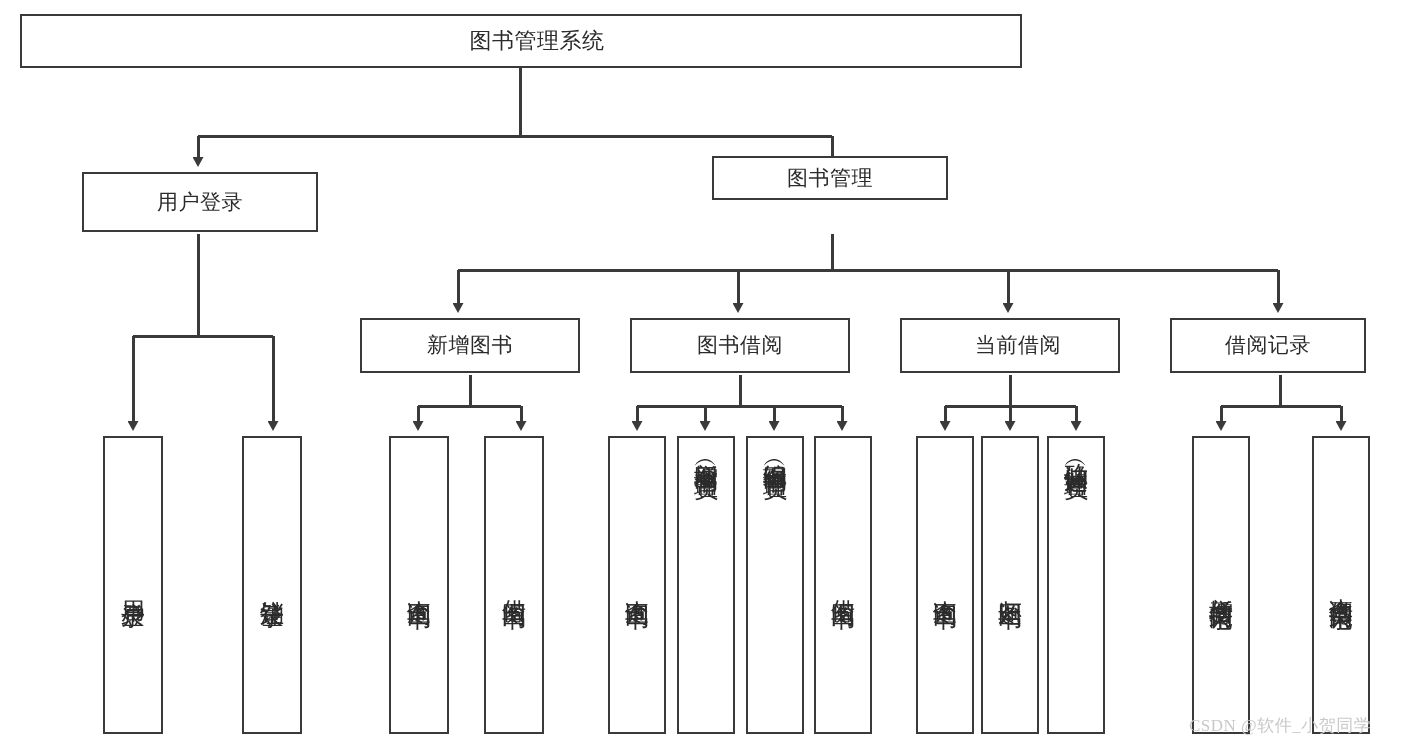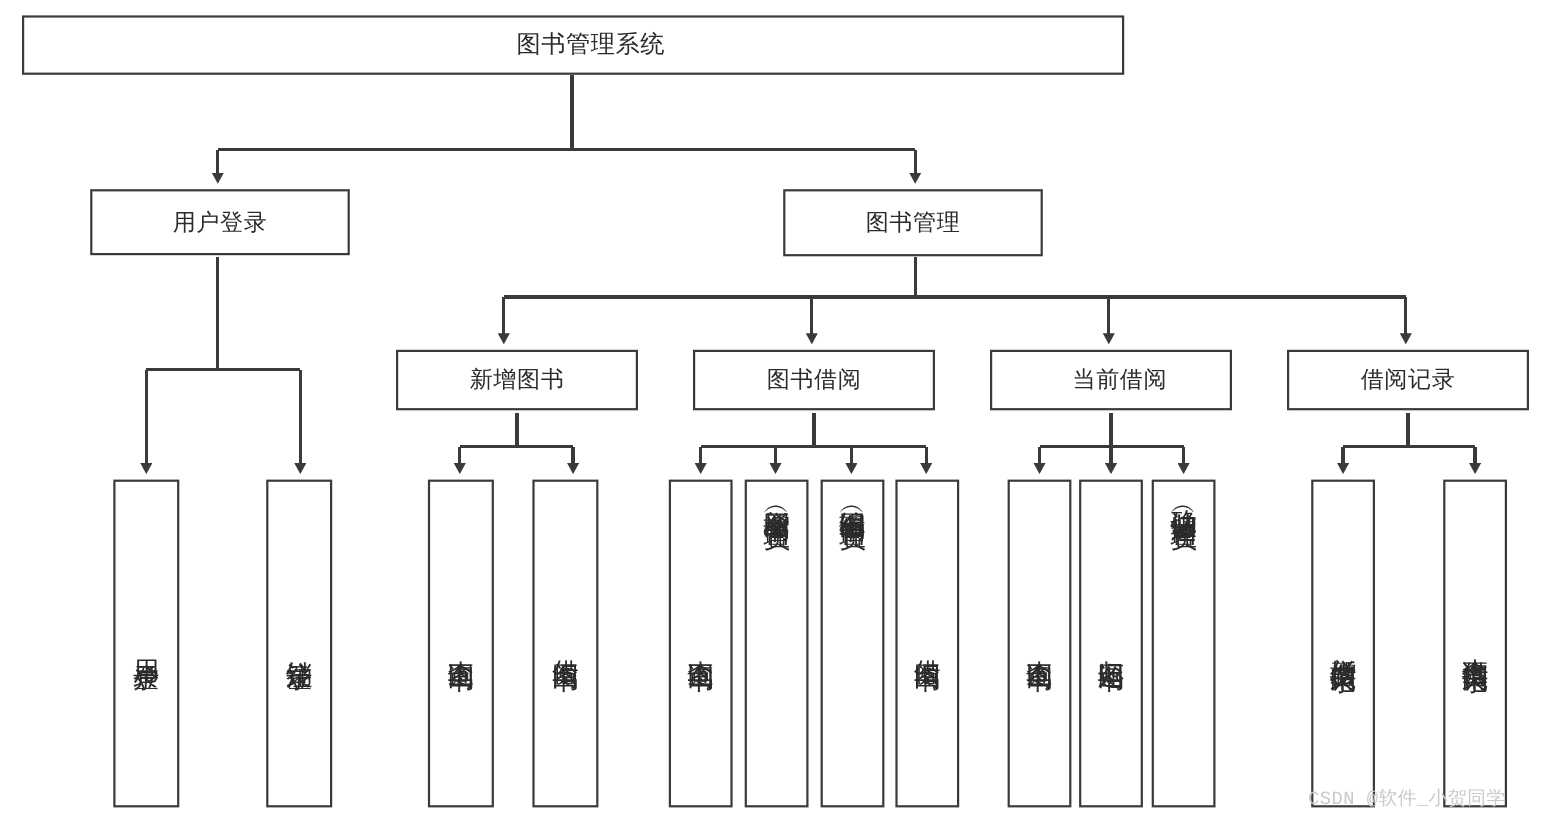--- a/index.html
+++ b/index.html
@@ -73,21 +73,21 @@
   }
   #watermark {
     position: absolute;
     left: 1189px;
     top: 714px;
     font-size: 17px;
     color: #c9c9c9;
     letter-spacing: 0.5px;
     white-space: nowrap;
     z-index: 5;
-    font-family: Liberation Mono, monospace;
+    font-family: Liberation Serif, serif;
   }
 </style>
 </head>
 <body>
 
 <div id="diagram-root">
 
   <svg id="connectors" viewBox="0 0 1405 747" width="1405" height="747" xmlns="http://www.w3.org/2000/svg">
     <defs>
       <marker id="arrow" markerWidth="10" markerHeight="11" refX="1" refY="5.5" orient="auto" markerUnits="userSpaceOnUse">
@@ -138,34 +138,34 @@
     </g>
   </svg>
 
   <div class="node horiz root" style="left:20px; top:14px; width:1002px; height:54px;">
     <span class="node-label">图书管理系统</span>
   </div>
 
   <div class="node horiz" style="left:82px; top:172px; width:236px; height:60px;">
     <span class="node-label">用户登录</span>
   </div>
-  <div class="node horiz" style="left:712px; top:172px; width:236px; height:61px;">
+  <div class="node horiz" style="left:712px; top:156px; width:236px; height:44px;">
     <span class="node-label">图书管理</span>
   </div>
 
   <div class="node horiz" style="left:360px; top:318px; width:220px; height:55px;">
     <span class="node-label">新增图书</span>
   </div>
   <div class="node horiz" style="left:630px; top:318px; width:220px; height:55px;align-items:center;">
     <span class="node-label">图书借阅</span>
   </div>
   <div class="node horiz" style="left:900px; top:318px; width:220px; height:55px;padding-left:16px;">
     <span class="node-label">当前借阅</span>
   </div>
-  <div class="node horiz" style="left:1170px; top:318px; width:220px; height:55px;">
+  <div class="node horiz" style="left:1170px; top:318px; width:196px; height:55px;">
     <span class="node-label">借阅记录</span>
   </div>
 
   <div class="node vert centered" style="left:103px; top:436px; width:60px; height:298px;">
     <span class="node-label">用户登录</span>
   </div>
   <div class="node vert centered" style="left:242px; top:436px; width:60px; height:298px;">
     <span class="node-label">注销登录</span>
   </div>
 

